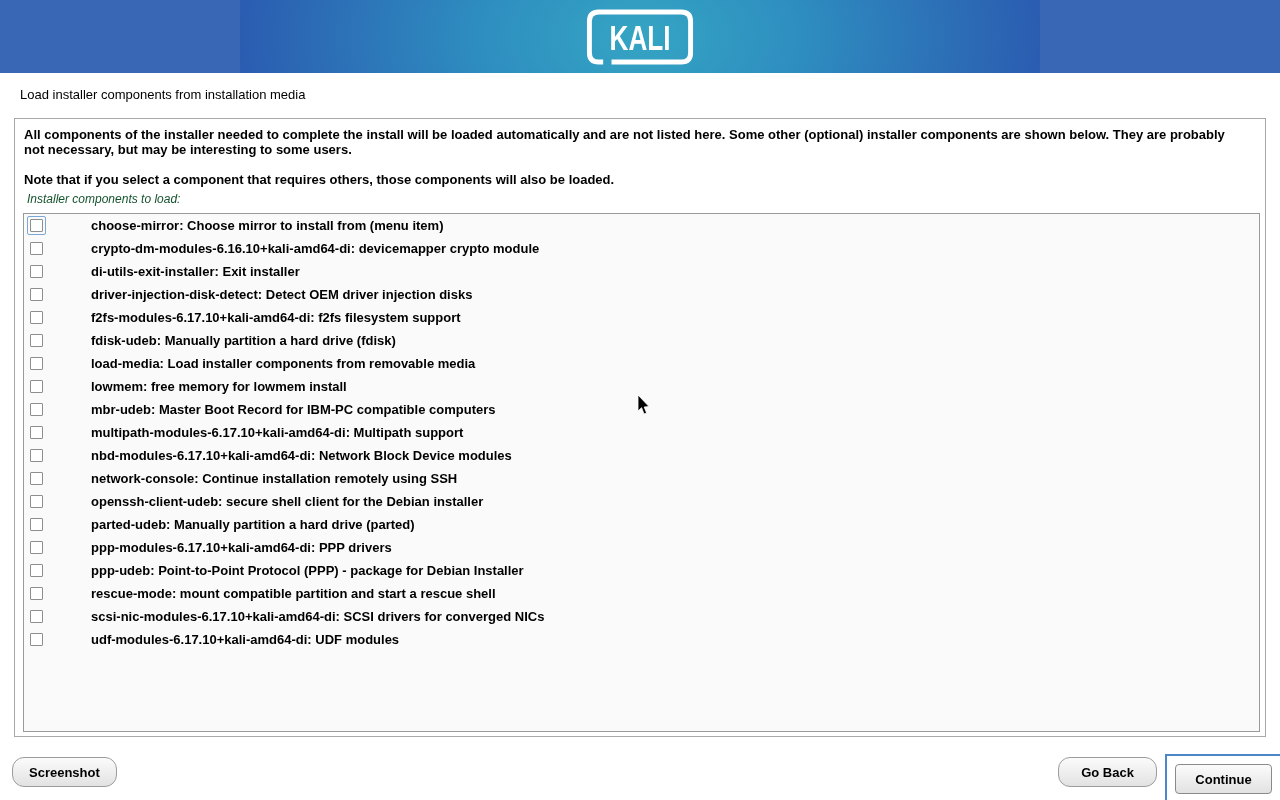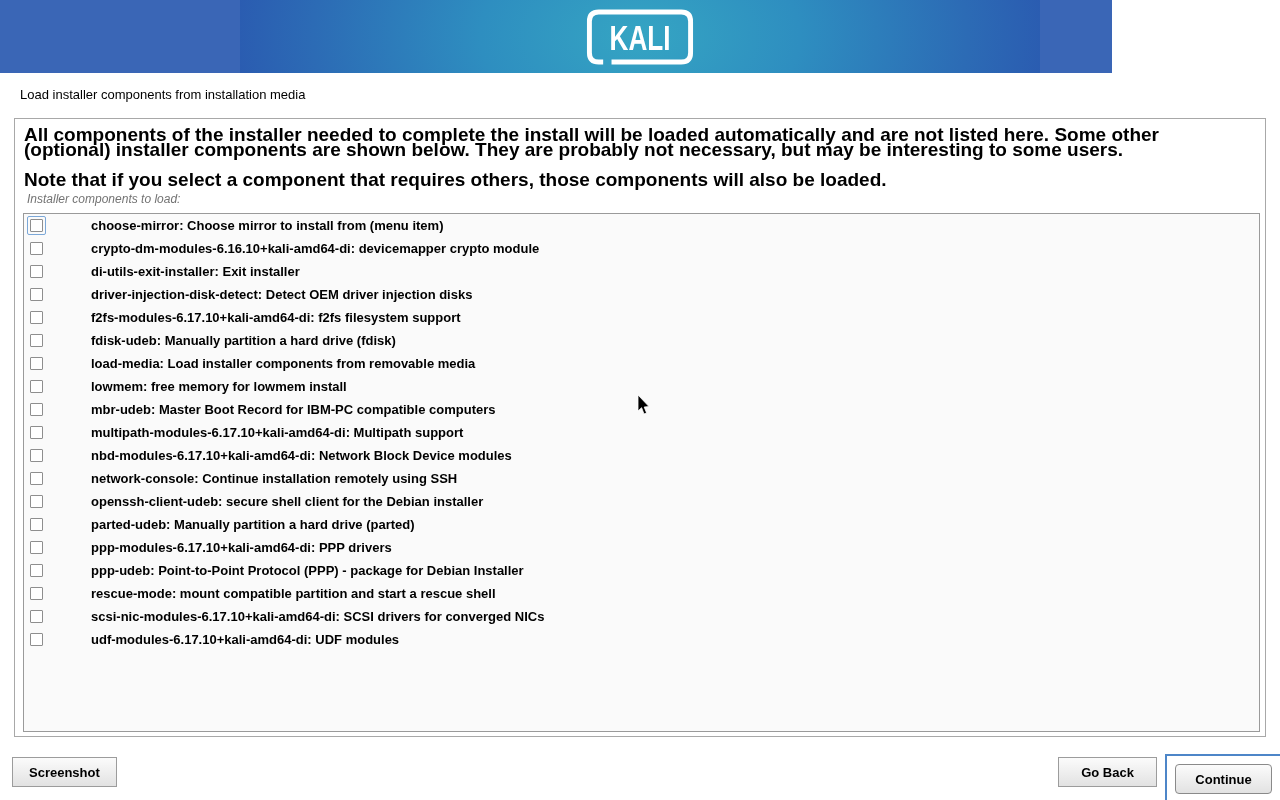--- a/index.html
+++ b/index.html
@@ -7,21 +7,21 @@
   body {
     font-family:"Liberation Sans", sans-serif;
     background:#ffffff;
     position:relative;
     overflow:hidden;
     color:#000;
   }
 
   
   .banner {
-    position:absolute; left:0; top:0; width:1112px; height:73px;
+    position:absolute; left:0; top:0; width:1280px; height:73px;
     background:#3a66b6;
   }
   .banner-glow {
     position:absolute; left:240px; top:0; width:800px; height:73px;
     background:radial-gradient(ellipse 420px 260px at 50% 50%,
       #35a5c3 0%, #2e8ec0 38%, #2c6bb5 78%, #2a59b0 100%);
   }
   .kali-logo {
     position:absolute; left:585px; top:7px; width:110px; height:60px;
   }
@@ -32,27 +32,27 @@
     font-size:13px; font-weight:normal;
   }
 
   
   .main-frame {
     position:absolute; left:14px; top:118px; width:1252px; height:619px;
     border:1px solid #a8a8a8; background:#fff;
   }
   .para {
     position:absolute; left:9px; width:1224px;
-    font-size:19px; font-weight:bold; line-height:15px;
+    font-size:13px; font-weight:bold; line-height:15px;
   }
   .para-1 { top:8px; }
   .para-2 { top:53px; }
   .list-caption {
     position:absolute; left:12px; top:73px;
-    font-size:12px; font-style:italic; font-weight:normal; color:#737373;
+    font-size:12px; font-style:italic; font-weight:normal; color:#14532d;
   }
 
   
   .list-box {
     position:absolute; left:8px; top:94px; width:1237px; height:519px;
     border:1px solid #9a9a9a; background:#fafafa;
     overflow:hidden;
   }
   .row {
     display:flex; align-items:center; height:23px; padding-left:3px;
@@ -69,21 +69,21 @@
     border:1px solid #8e8e8e; border-radius:1px;
   }
   .row-label { font-size:13px; font-weight:bold; white-space:nowrap; }
 
   
   .btn {
     position:absolute; height:30px;
     display:flex; align-items:center; justify-content:center;
     font-size:13px; font-weight:bold;
     background:linear-gradient(#fbfbfb, #e2e2e2);
-    border:1px solid #9c9c9c; border-radius:0;
+    border:1px solid #9c9c9c; border-radius:12px;
     padding:0 16px; cursor:default;
   }
   .btn-screenshot { left:12px;   top:757px; }
   .btn-goback     { left:1058px; top:757px; width:99px; }
   .focus-ring {
     position:absolute; left:1165px; top:754px;
     border:2px solid #4d86c8; border-radius:0; padding:8px;
   }
   .btn-continue {
     position:relative; left:0; top:0; width:97px; height:30px;

